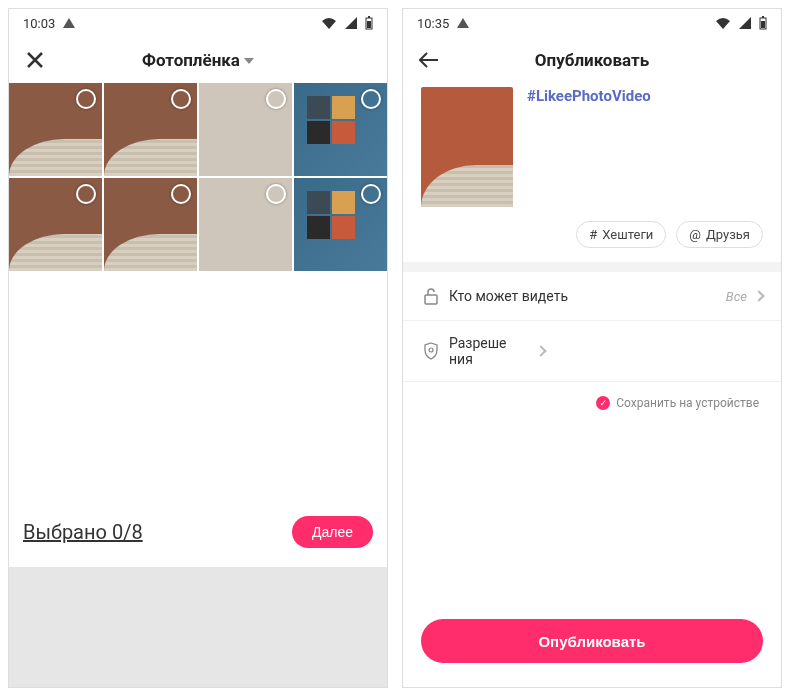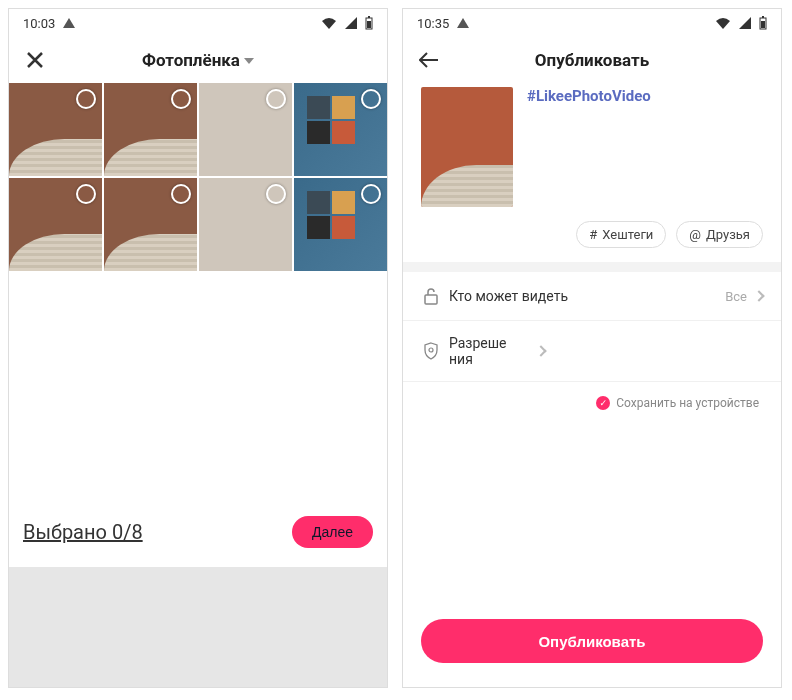--- a/index.html
+++ b/index.html
@@ -103,21 +103,21 @@
   .footer1 {
     height: 70px;
     display: flex;
     align-items: center;
     justify-content: space-between;
     padding: 0 14px;
   }
   .footer1 .count { font-size: 20px; color: #333; text-decoration: underline; }
   .pill-btn {
     background: #ff2d6b;
-    color: #0f172a;
+    color: #ffffff;
     border: none;
     padding: 8px 20px;
     border-radius: 18px;
     font-size: 14px;
     cursor: pointer;
   }
   .bottom-grey {
     height: 120px;
     background: #e6e6e6;
   }
@@ -175,21 +175,21 @@
   }
   .row .icon-slot {
     width: 20px;
     height: 20px;
     display: flex;
     align-items: center;
     justify-content: center;
     color: #888;
   }
   .row .label { flex: 1; font-size: 14px; color: #333; }
-  .row .val { font-size: 13px; color: #aaa; }
+  .row .val { font-size: 13px; color: #aaa; font-style: italic; }
   .row .chev {
     width: 8px; height: 8px;
     border-top: 2px solid #bbb;
     border-right: 2px solid #bbb;
     transform: rotate(45deg);
   }
   .save-row {
     display: flex;
     justify-content: flex-end;
     align-items: center;

